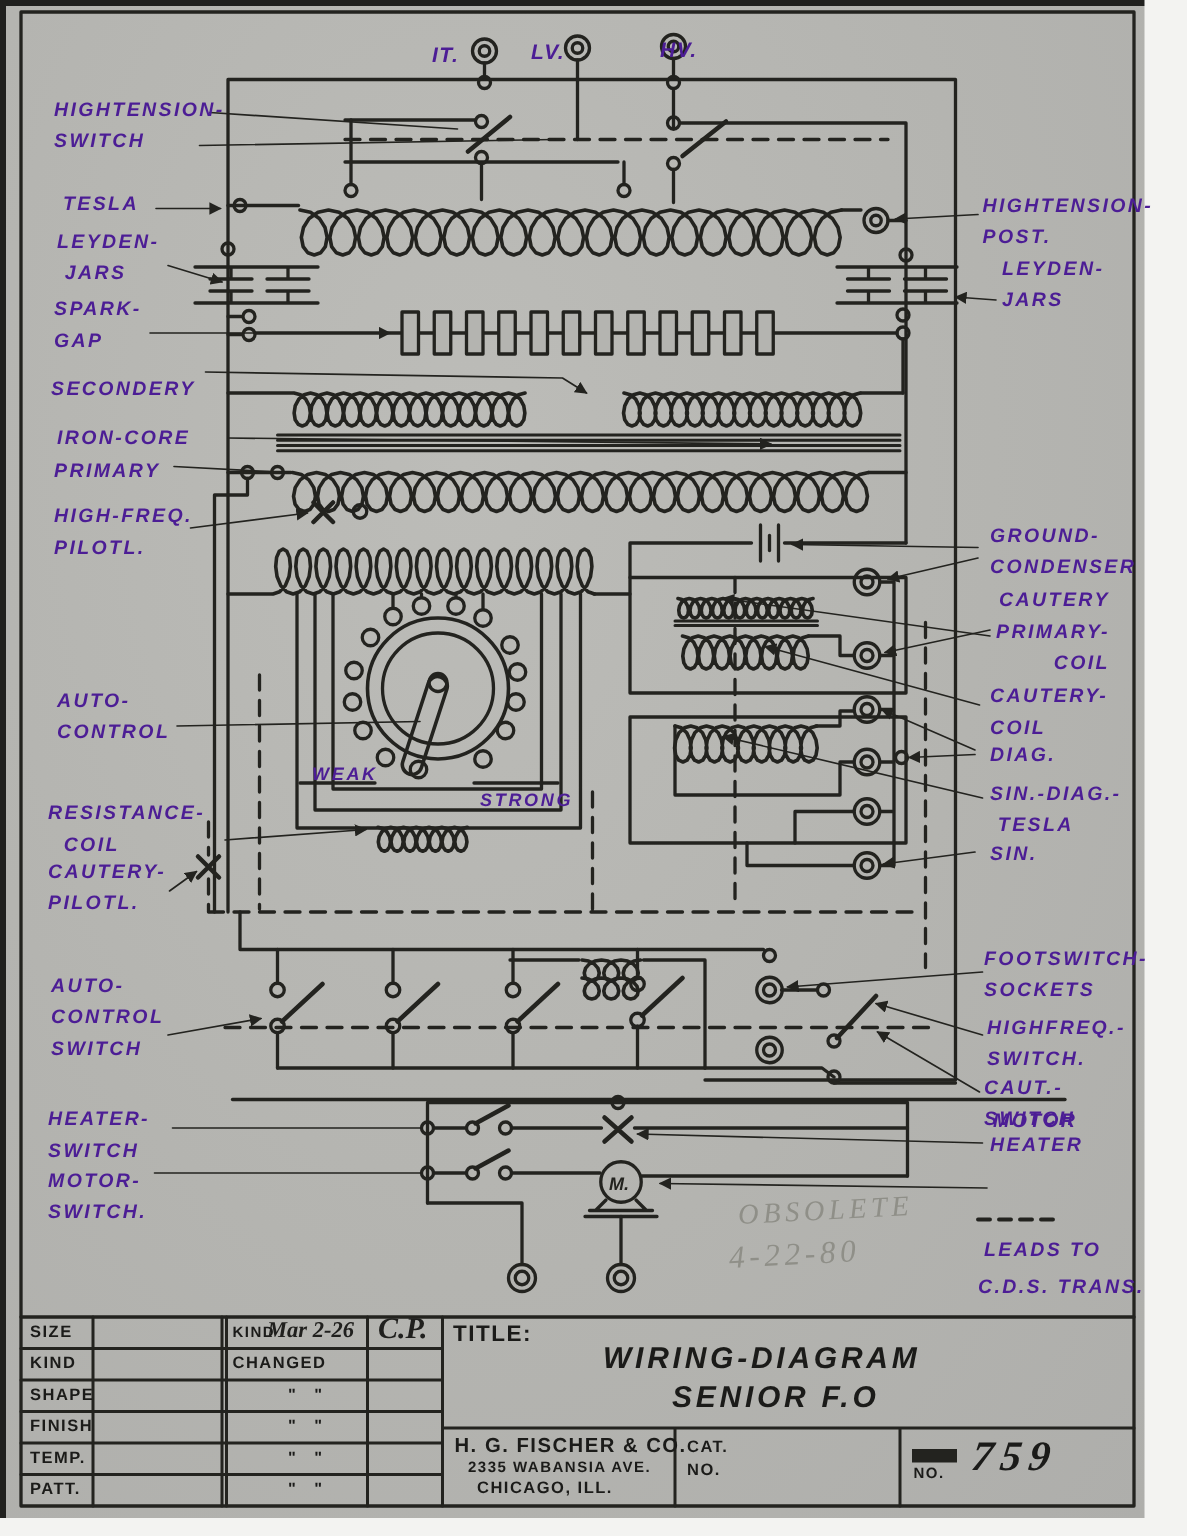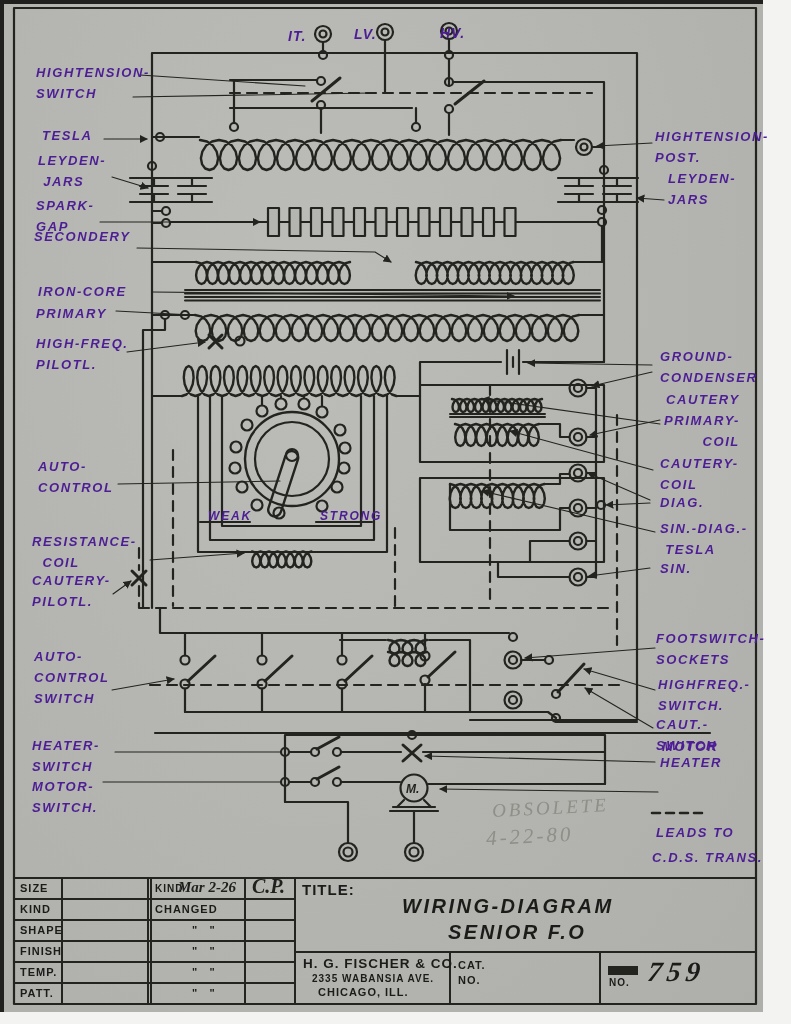--- a/index.html
+++ b/index.html
@@ -328,41 +328,41 @@
 <span class="lbl top" style="left:354px;top:24px;">LV.</span>
 <span class="lbl top" style="left:440px;top:23px;">HV.</span>
 
 <span class="lbl" style="left:36px;top:62px;">HIGHTENSION-
 SWITCH</span>
 <span class="lbl" style="left:42px;top:125px;">TESLA</span>
 <span class="lbl" style="left:38px;top:150px;">LEYDEN-
  JARS</span>
 <span class="lbl" style="left:36px;top:195px;">SPARK-
 GAP</span>
-<span class="lbl" style="left:34px;top:226px;">SECONDERY</span>
+<span class="lbl" style="left:34px;top:248px;">SECONDERY</span>
 <span class="lbl" style="left:38px;top:281px;">IRON-CORE</span>
 <span class="lbl" style="left:36px;top:303px;">PRIMARY</span>
 <span class="lbl" style="left:36px;top:333px;">HIGH-FREQ.
 PILOTL.</span>
 <span class="lbl" style="left:38px;top:456px;">AUTO-
 CONTROL</span>
 <span class="lbl" style="left:32px;top:531px;">RESISTANCE-
   COIL</span>
 <span class="lbl" style="left:32px;top:570px;">CAUTERY-
 PILOTL.</span>
 <span class="lbl" style="left:34px;top:646px;">AUTO-
 CONTROL
 SWITCH</span>
 <span class="lbl" style="left:32px;top:735px;">HEATER-
 SWITCH</span>
 <span class="lbl" style="left:32px;top:776px;">MOTOR-
 SWITCH.</span>
 
 <span class="lbl sm" style="left:208px;top:506px;">WEAK</span>
-<span class="lbl sm" style="left:320px;top:506px;">STRONG</span>
+<span class="lbl sm" style="left:320px;top:523px;">STRONG</span>
 
 <span class="lbl" style="left:655px;top:126px;">HIGHTENSION-
 POST.</span>
 <span class="lbl" style="left:668px;top:168px;">LEYDEN-
 JARS</span>
 <span class="lbl" style="left:660px;top:346px;">GROUND-
 CONDENSER</span>
 <span class="lbl" style="left:664px;top:389px;text-align:right;">CAUTERY
 PRIMARY-
  COIL</span>

